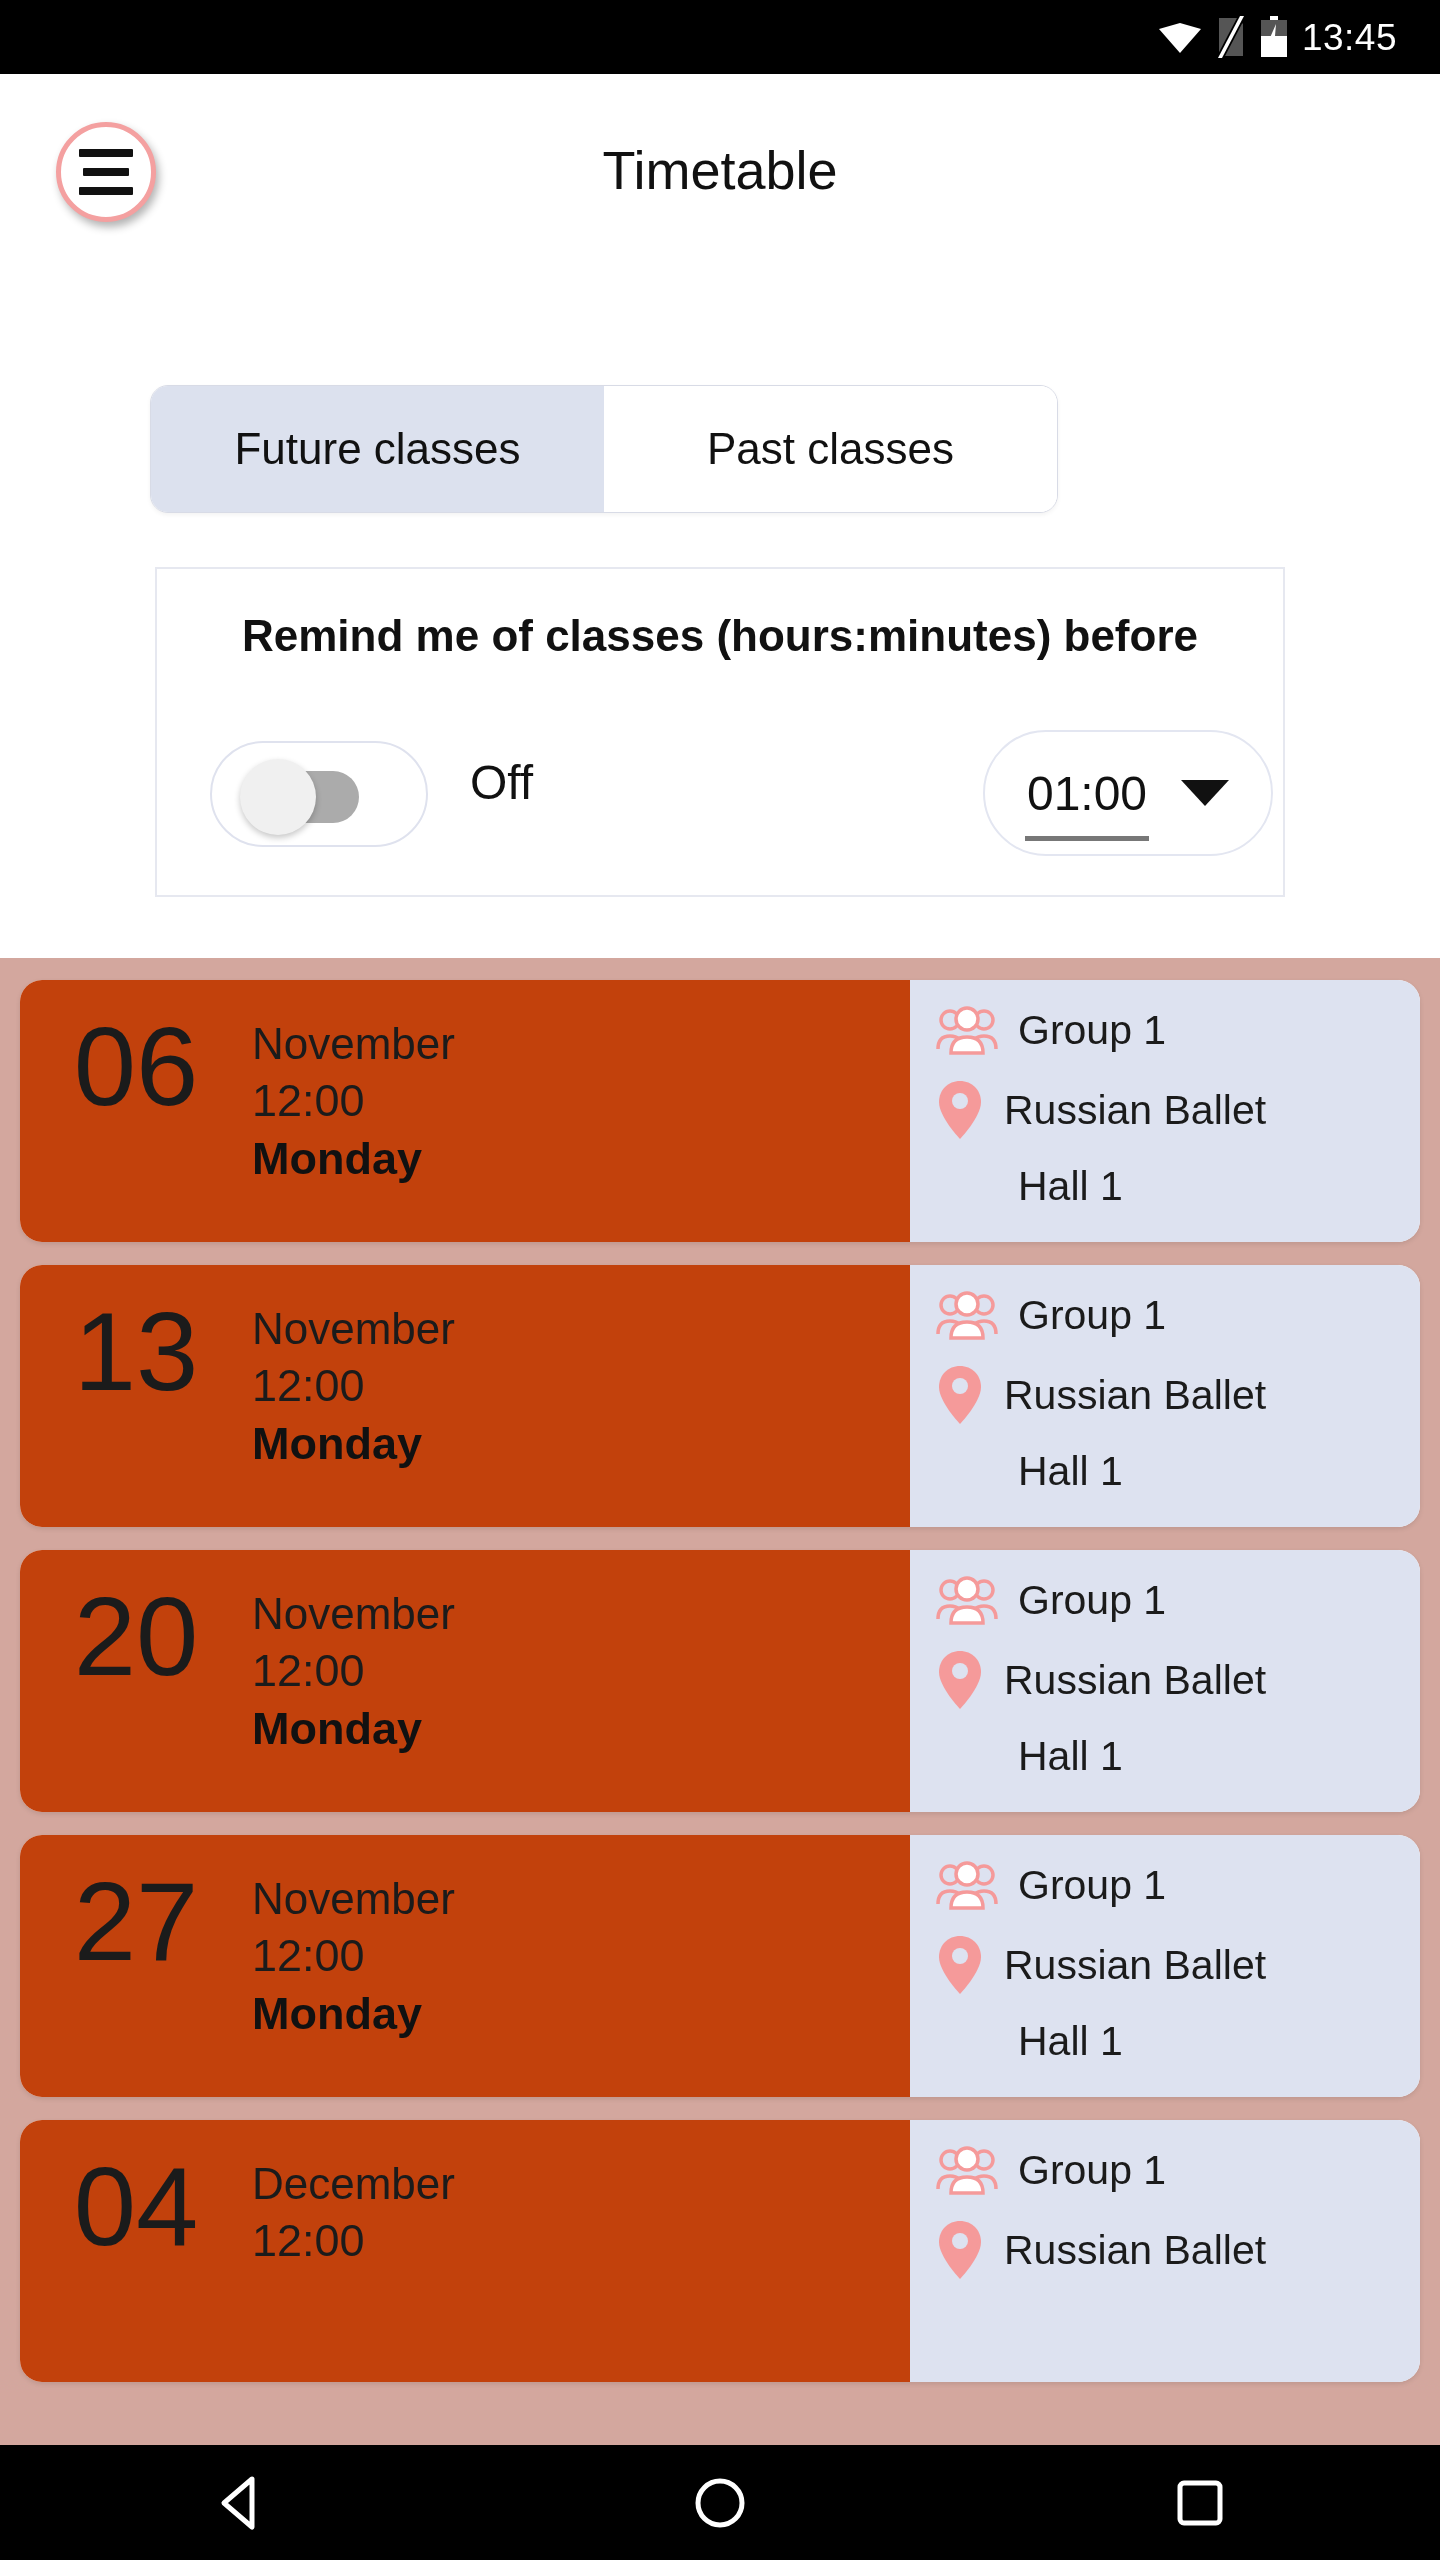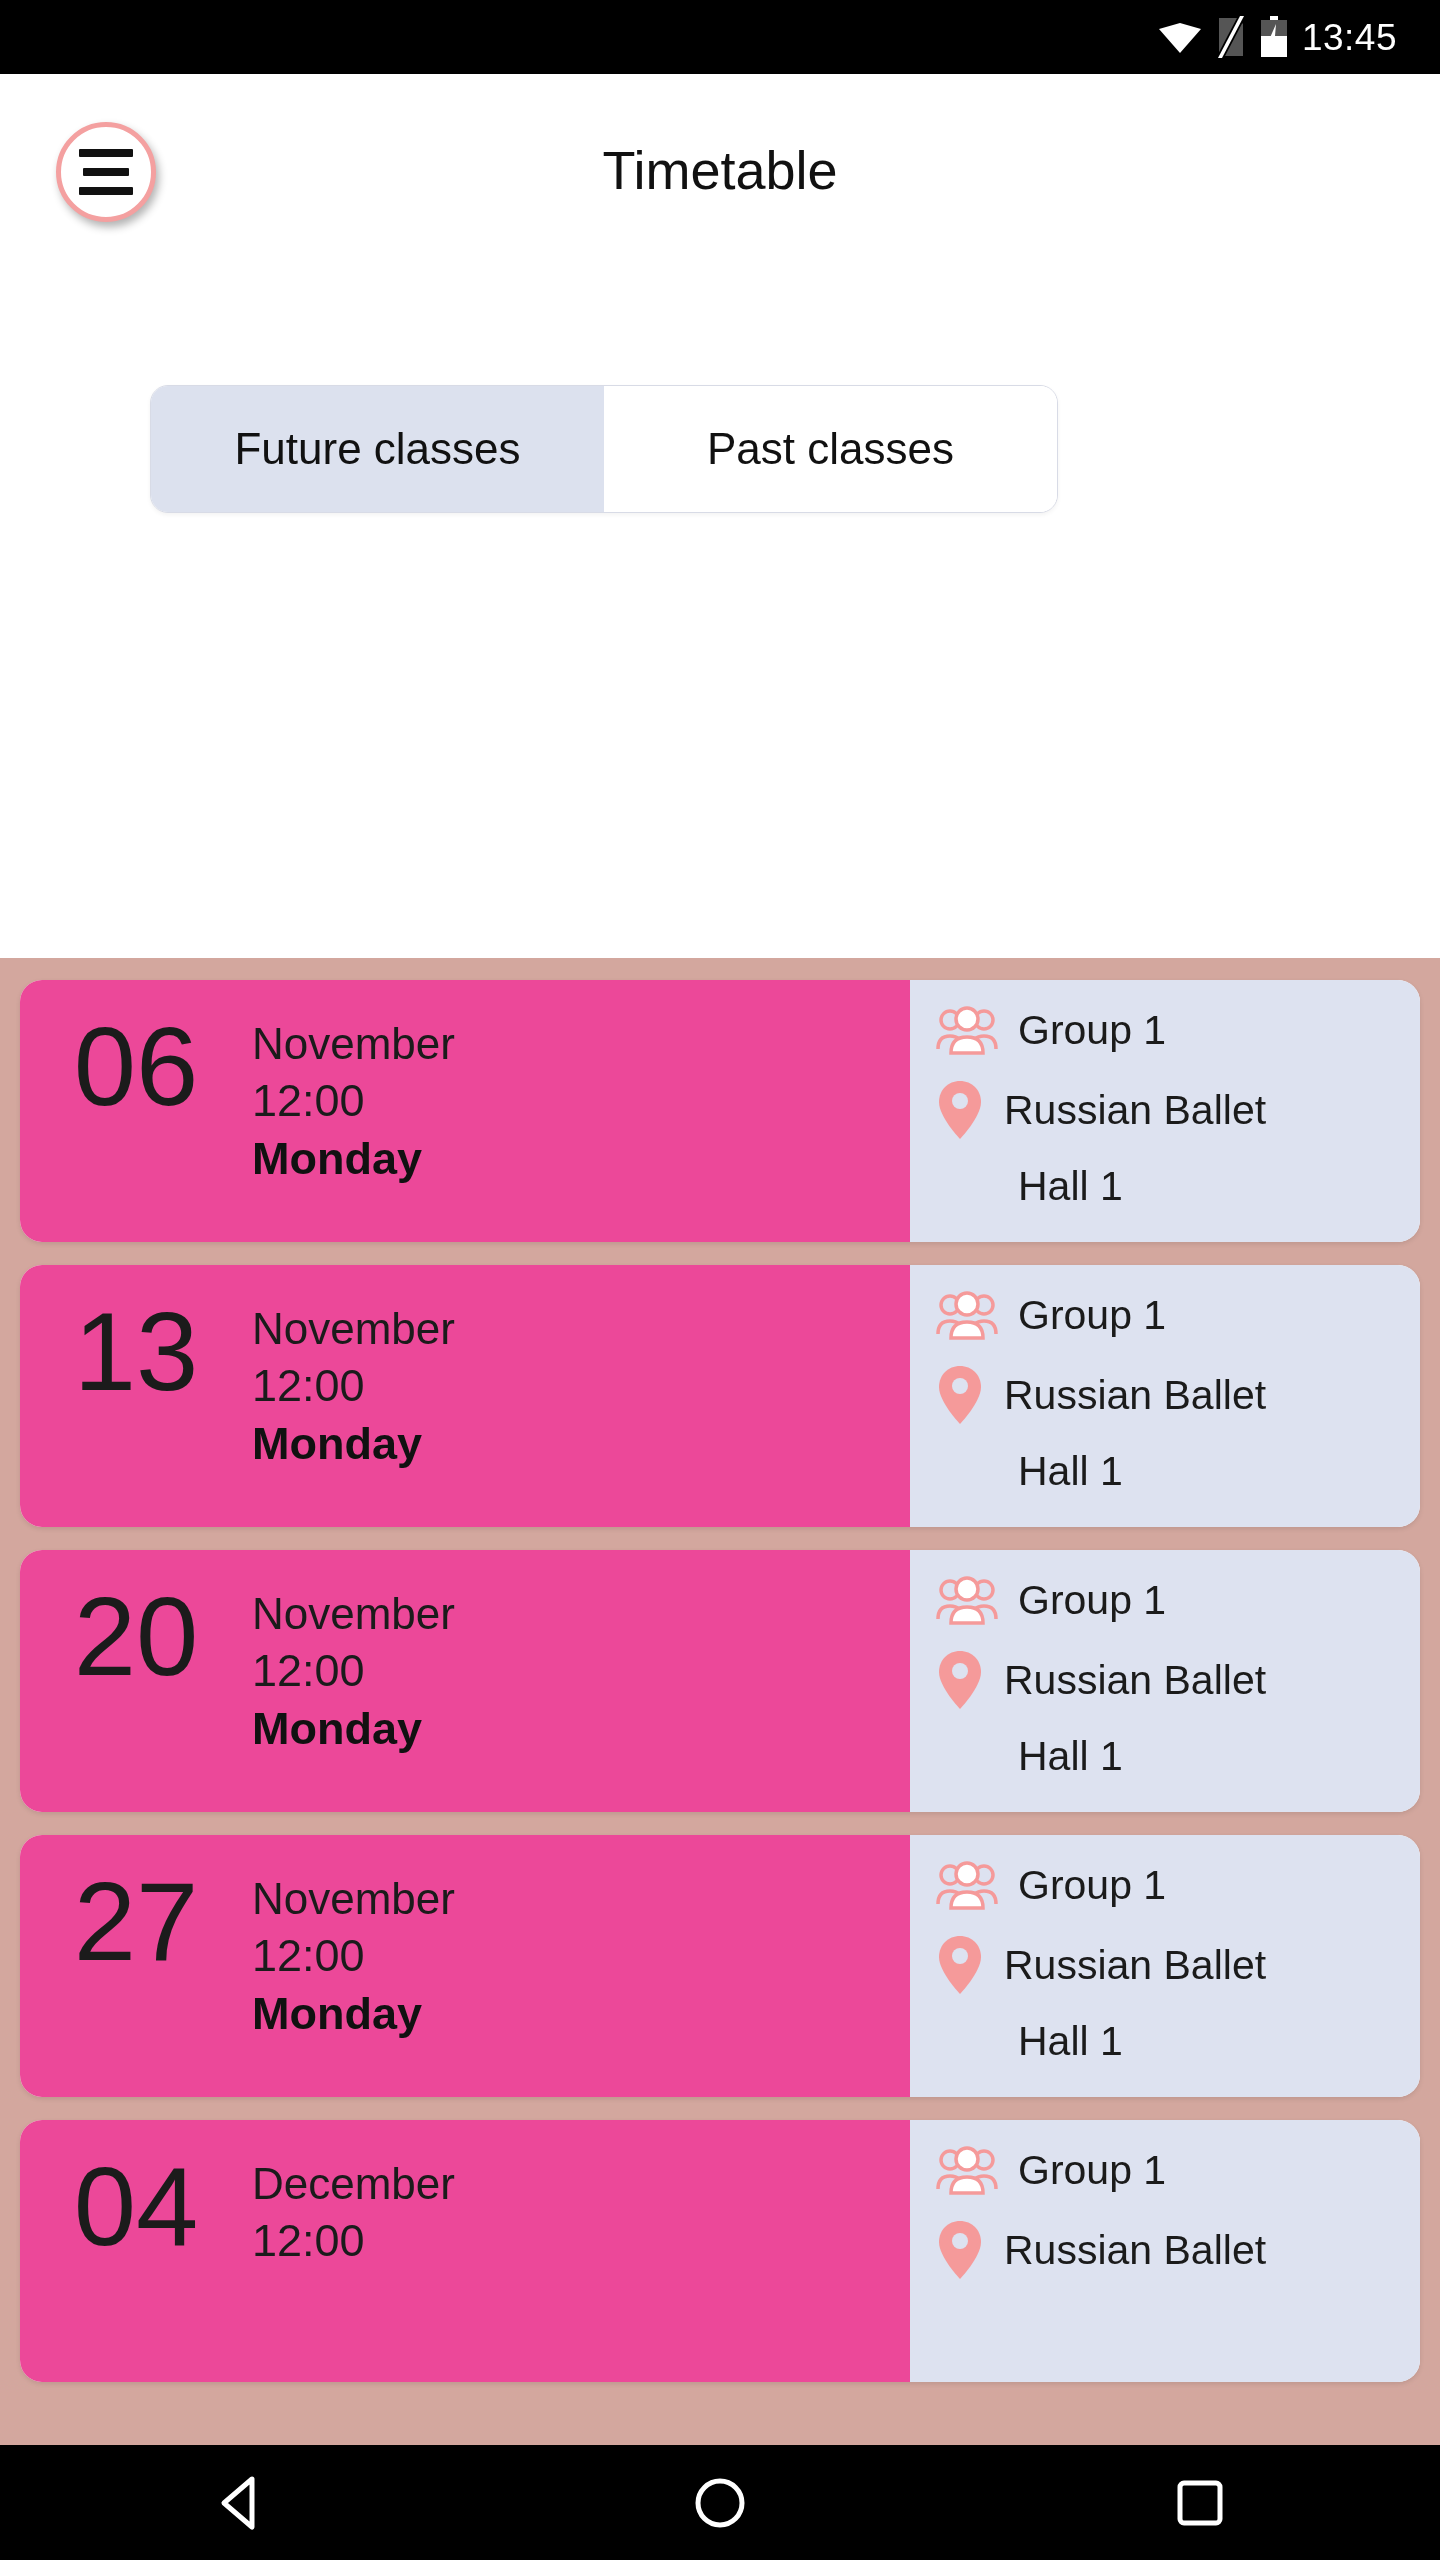--- a/index.html
+++ b/index.html
@@ -90,21 +90,21 @@
               border-right:24px solid transparent; border-top:26px solid #111; }
 
   
   .list { position:absolute; left:0; top:958px; width:1440px; height:1487px;
           background:#D3A79E; overflow:hidden; }
   .card {
     position:absolute; left:20px; width:1400px; height:262px;
     border-radius:22px; overflow:hidden; display:flex;
     background:#fff; box-shadow:0 2px 5px rgba(0,0,0,.10);
   }
-  .card-left { width:890px; position:relative; background:#ec4899; }
+  .card-left { width:890px; position:relative; background:#c2410c; }
   .daynum {
     position:absolute; left:36px; top:28px; width:160px; text-align:center;
     font-size:112px; font-weight:300; color:#1b1b1b; line-height:1.05;
   }
   .date-col { position:absolute; left:232px; top:36px; }
   .date-col .month { font-size:44px; color:#1b1b1b; line-height:1.28; }
   .date-col .time  { font-size:45px; color:#1b1b1b; line-height:1.28; }
   .date-col .dow   { font-size:45px; color:#111; font-weight:bold; line-height:1.28; }
   .card-right {
     flex:1; background:#DDE2F0; position:relative; padding:10px 0 0 26px;
@@ -151,20 +151,34 @@
       <span></span>
     </div>
     <div class="app-title">Timetable</div>
   </div>
 
   <div class="tabs">
     <div class="tab active">Future classes</div>
     <div class="tab">Past classes</div>
   </div>
 
+  <div class="reminder">
+    <div class="reminder-title">Remind me of classes (hours:minutes) before</div>
+    <div class="rem-row">
+      <div class="switch">
+        <div class="sw-track"></div>
+        <div class="sw-knob"></div>
+      </div>
+      <div class="off-label">Off</div>
+      <div class="dd">
+        <div class="dd-value">01:00</div>
+        <div class="dd-caret"></div>
+      </div>
+    </div>
+  </div>
 
   <div class="list">
 
     <div class="card" style="top:22px">
       <div class="card-left">
         <div class="daynum">06</div>
         <div class="date-col">
           <div class="month">November</div>
           <div class="time">12:00</div>
           <div class="dow">Monday</div>

